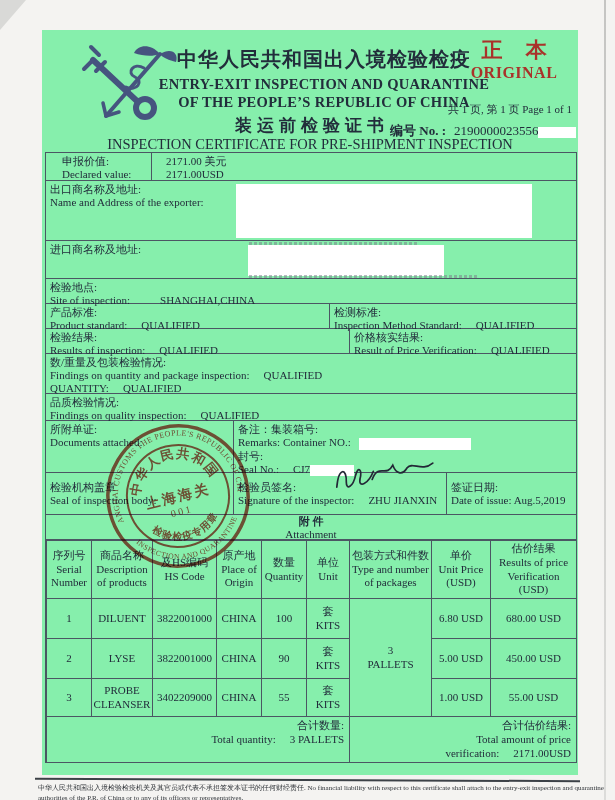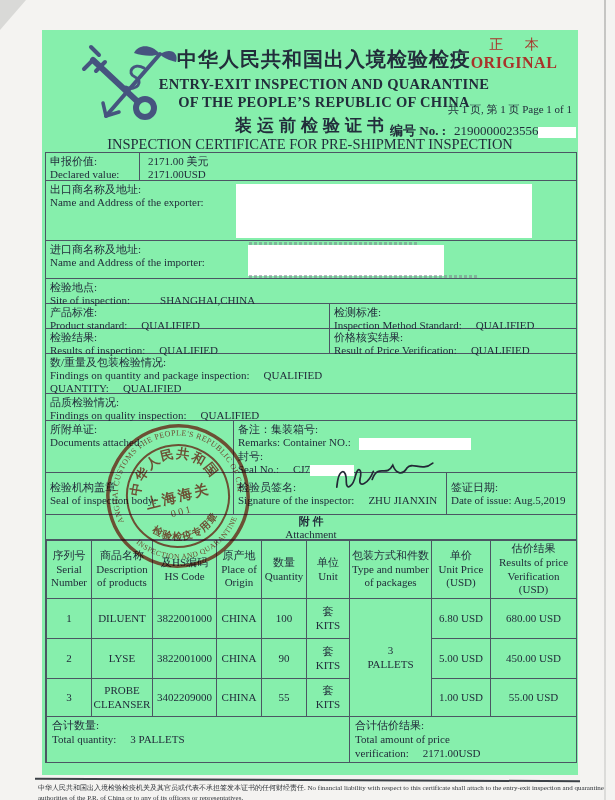--- a/index.html
+++ b/index.html
@@ -11,21 +11,21 @@
              background:linear-gradient(#b9b9b7,#d6d6d4);opacity:.8;}
   .cert{position:absolute;left:42px;top:30px;width:536px;height:745px;background:#86efac;}
   
   .emblem{position:absolute;left:30px;top:12px;}
   .agency-cn{position:absolute;left:128px;top:16px;width:308px;text-align:center;
              font-size:20px;font-weight:bold;letter-spacing:1px;}
   .agency-en{position:absolute;left:98px;width:368px;text-align:center;
              font-size:14.5px;font-weight:bold;letter-spacing:.3px;}
   .en1{top:46px;} .en2{top:64px;}
   .original{position:absolute;right:6px;top:6px;width:116px;text-align:center;color:#a9322a;}
-  .original .cnl{font-size:14px;font-weight:normal;letter-spacing:9px;padding-left:9px;}
+  .original .cnl{font-size:21px;font-weight:bold;letter-spacing:9px;padding-left:9px;}
   .original .enl{font-size:16px;font-weight:bold;letter-spacing:.5px;}
   .page-info{position:absolute;right:6px;top:72px;width:150px;text-align:right;font-size:11px;}
   .cert-title-cn{position:absolute;left:150px;top:84px;width:240px;text-align:center;
                  font-size:17px;font-weight:bold;letter-spacing:5px;}
   .cert-no{position:absolute;left:348px;top:92px;font-size:13px;white-space:nowrap;}
   .cert-no .num{margin-left:8px;}
   .cert-title-en{position:absolute;left:0;top:106px;width:536px;text-align:center;
                  font-size:14.5px;font-weight:normal;}
   
   .main{position:absolute;left:3px;top:122px;width:530px;border:1px solid #4b5663;border-bottom:none;
@@ -35,21 +35,21 @@
   .bl{border-left:1px solid #4b5663;}
   .val{margin-left:14px;}
   .redact{background:#fff;position:absolute;}
   .redact-inline{display:inline-block;background:#fff;vertical-align:middle;}
   .smudge{position:absolute;height:3px;opacity:.55;
           background:repeating-linear-gradient(90deg,#7d838c 0 3px,transparent 3px 5px);}
   
   table.items{border-collapse:collapse;width:530px;table-layout:fixed;font-size:11px;}
   table.items td,table.items th{border:1px solid #4b5663;text-align:center;vertical-align:middle;
         padding:1px;font-weight:normal;line-height:1.25;box-sizing:border-box;}
-  table.items .tot{text-align:left;padding:2px 5px;vertical-align:top;}
+  table.items .tot{text-align:right;padding:2px 5px;vertical-align:top;}
   
   .stamp{position:absolute;left:61px;top:391px;width:150px;height:150px;
          transform:rotate(-14deg);opacity:.88;mix-blend-mode:multiply;pointer-events:none;}
   .sig{position:absolute;left:288px;top:424px;transform:rotate(-6deg);}
   
   .footer-line{position:absolute;left:35px;top:779px;width:545px;height:2px;background:#3c4147;
                transform:rotate(.25deg);}
   .footer-text{position:absolute;left:38px;top:783px;width:552px;font-size:7px;line-height:1.45;
                color:#2f3338;white-space:nowrap;}
   .b{font-weight:bold;}
@@ -87,42 +87,41 @@
     <div class="page-info">共 1 页, 第 1 页 Page 1 of 1</div>
     <div class="cert-title-cn">装运前检验证书</div>
     <div class="cert-no">
       <span class="b">编号 No. :</span><span class="num">2190000023556</span><span class="redact-inline" style="width:38px;height:11px;"></span>
     </div>
     <div class="cert-title-en">INSPECTION CERTIFICATE FOR PRE-SHIPMENT INSPECTION</div>
 
     <div class="main">
 
       <div class="row" style="height:28px;">
-        <div class="cell" style="width:93px;">
+        <div class="cell" style="width:93px;margin-left:12px;">
           <div>申报价值:</div>
           <div>Declared value:</div>
         </div>
-        <div class="cell bl" style="padding-left:8px;">
+        <div class="cell bl" style="padding-left:14px;">
           <div>2171.00 美元</div>
           <div>2171.00USD</div>
         </div>
       </div>
 
       <div class="row" style="height:60px;font-family:Liberation Serif, serif;">
         <div class="cell">
           <div>出口商名称及地址:</div>
           <div>Name and Address of the exporter:</div>
         </div>
         <div class="redact" style="left:190px;top:3px;width:296px;height:54px;"></div>
       </div>
 
       <div class="row" style="height:38px;">
         <div class="cell">
           <div>进口商名称及地址:</div>
-          <div>Name and Address of the importer:</div>
         </div>
         <div class="smudge" style="left:203px;top:1px;width:170px;"></div>
         <div class="redact" style="left:202px;top:4px;width:196px;height:31px;"></div>
         <div class="smudge" style="left:203px;top:34px;width:230px;"></div>
       </div>
 
       <div class="row" style="height:25px;">
         <div class="cell">
           <div>检验地点:</div>
           <div><span>Site of inspection:</span><span class="val" style="margin-left:30px;text-align:center;">SHANGHAI,CHINA</span></div>
@@ -133,21 +132,21 @@
         <div class="cell" style="width:283px;">
           <div>产品标准:</div>
           <div><span>Product standard:</span><span class="val">QUALIFIED</span></div>
         </div>
         <div class="cell bl" style="flex:1;">
           <div>检测标准:</div>
           <div><span>Inspection Method Standard:</span><span class="val">QUALIFIED</span></div>
         </div>
       </div>
 
-      <div class="row" style="height:25px;">
+      <div class="row" style="height:25px;gap:20px;">
         <div class="cell" style="width:283px;">
           <div>检验结果:</div>
           <div><span>Results of inspection:</span><span class="val">QUALIFIED</span></div>
         </div>
         <div class="cell bl" style="flex:1;">
           <div>价格核实结果:</div>
           <div><span>Result of Price Verification:</span><span class="val">QUALIFIED</span></div>
         </div>
       </div>
 

